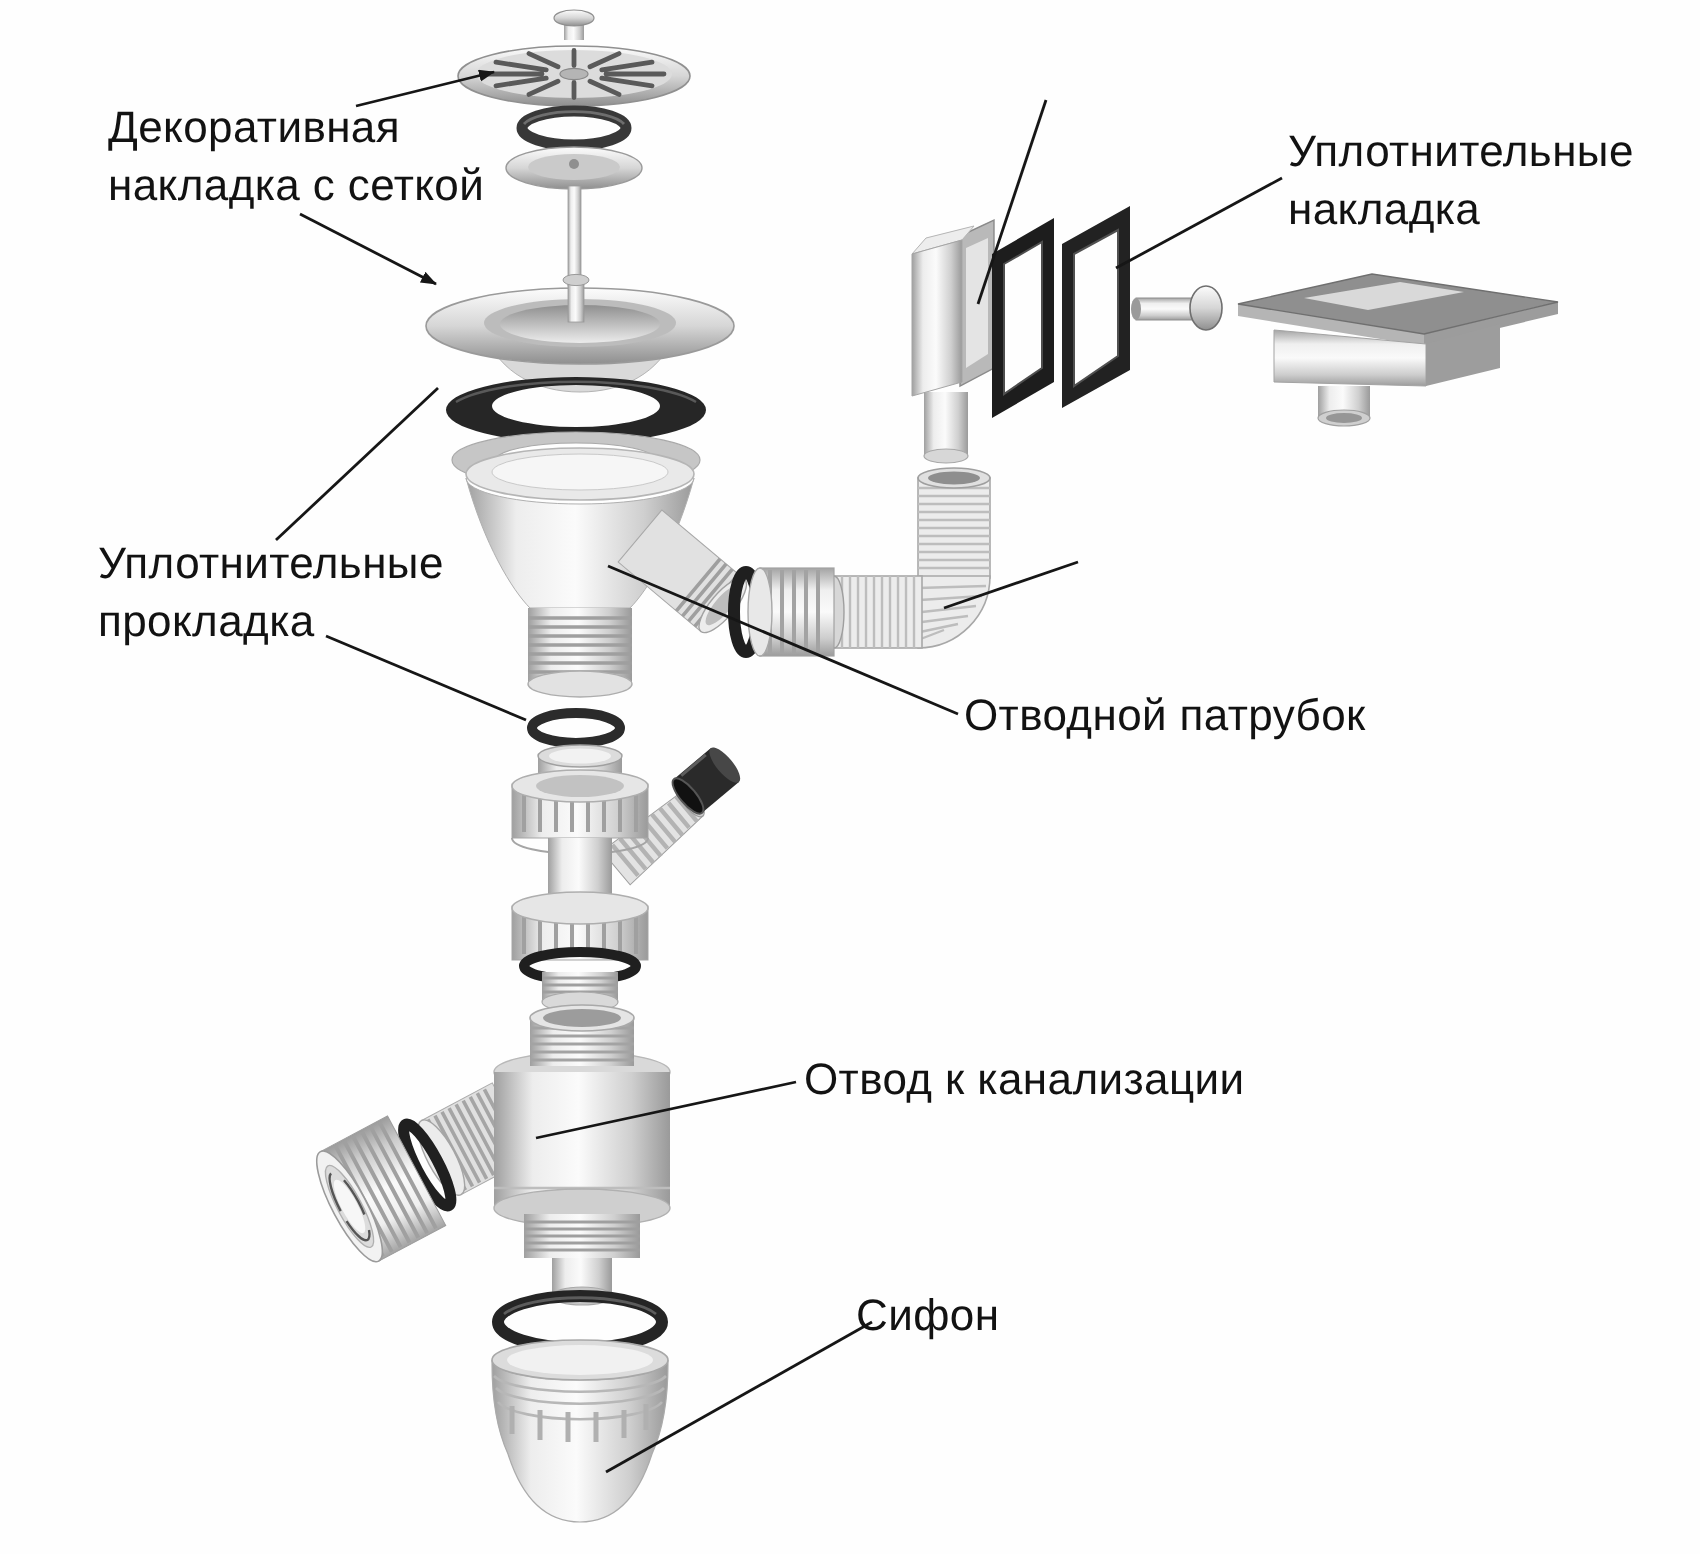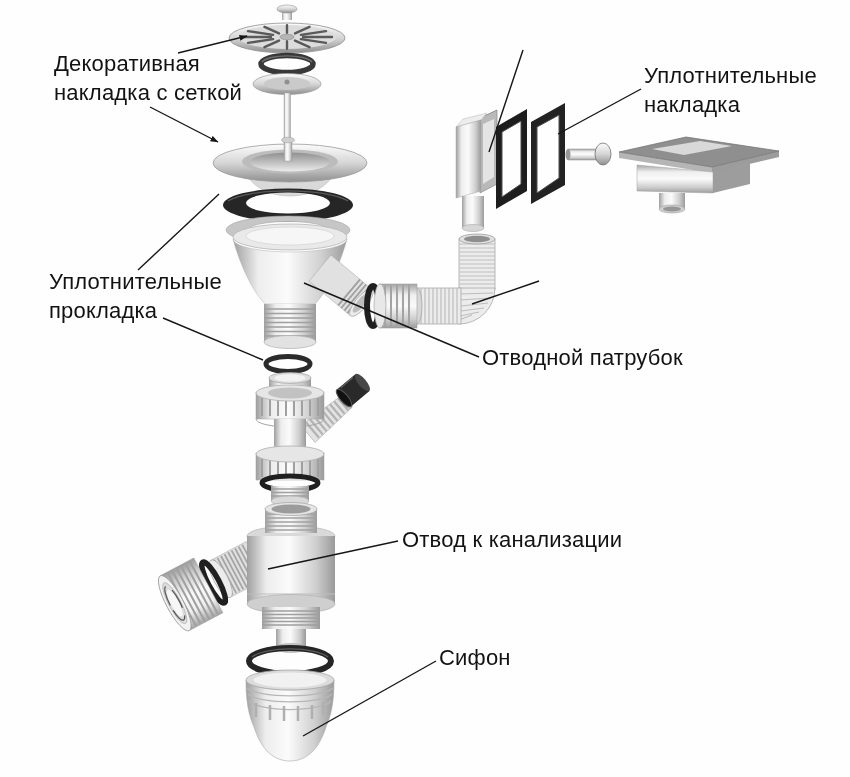--- a/index.html
+++ b/index.html
@@ -8,21 +8,21 @@
   #art{position:absolute;left:0;top:0;}
   .label{position:absolute;font-size:22px;line-height:1.3;color:#121212;letter-spacing:.2px;}
   .nw{white-space:nowrap;}
   #lbl-decorative-cover{left:54px;top:50px;width:195px;}
   #lbl-overflow-hole{left:447px;top:20px;}
   #lbl-sealing-gaskets{left:644px;top:62px;width:185px;}
   #lbl-sealing-gasket{left:49px;top:268px;width:185px;}
   #lbl-overflow-pipe{left:542px;top:266px;}
   #lbl-outlet-pipe{left:482px;top:344px;}
   #lbl-sewer-outlet{left:402px;top:526px;}
-  #lbl-siphon{left:439px;top:644px;}
+  #lbl-siphon{left:428px;top:644px;}
 </style>
 </head>
 <body>
 
 <div id="canvas">
 
 <svg id="art" width="850" height="777" viewBox="0 0 850 777">
   <defs>
     <linearGradient id="cyl" x1="0" y1="0" x2="1" y2="0">
       <stop offset="0" stop-color="#9f9f9f"></stop>

